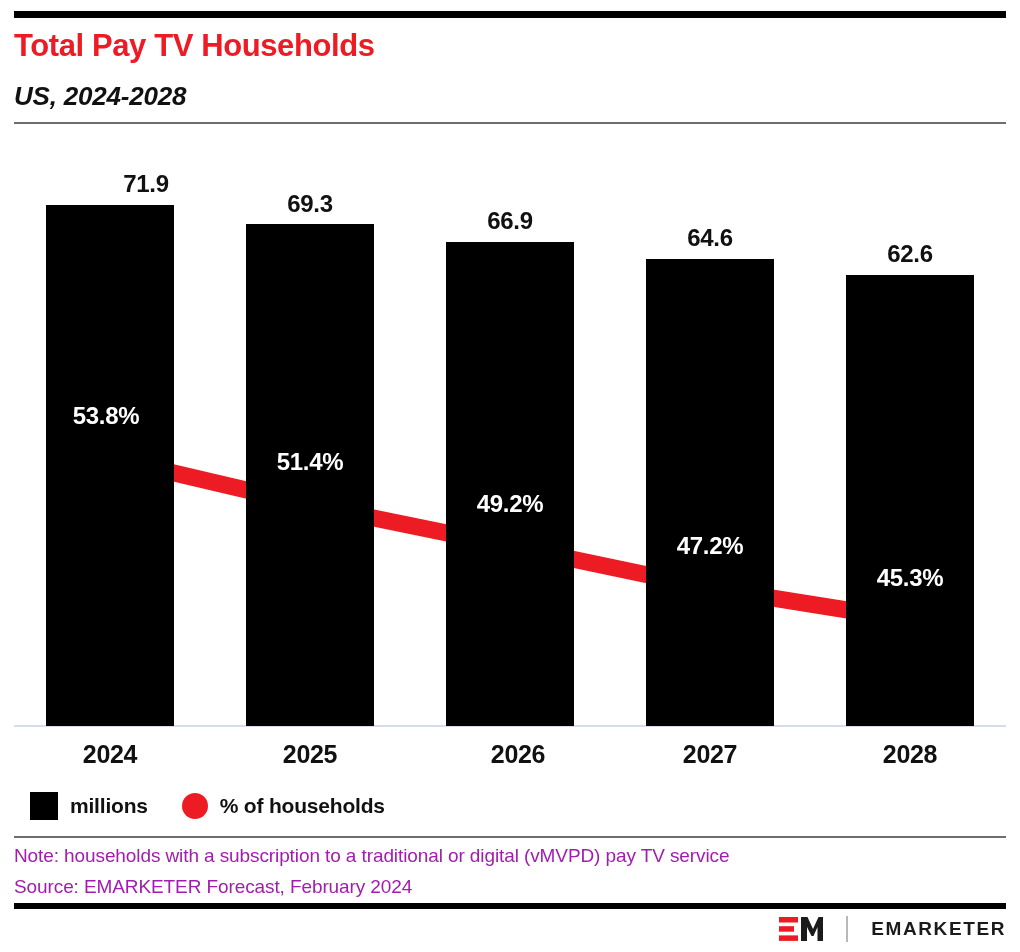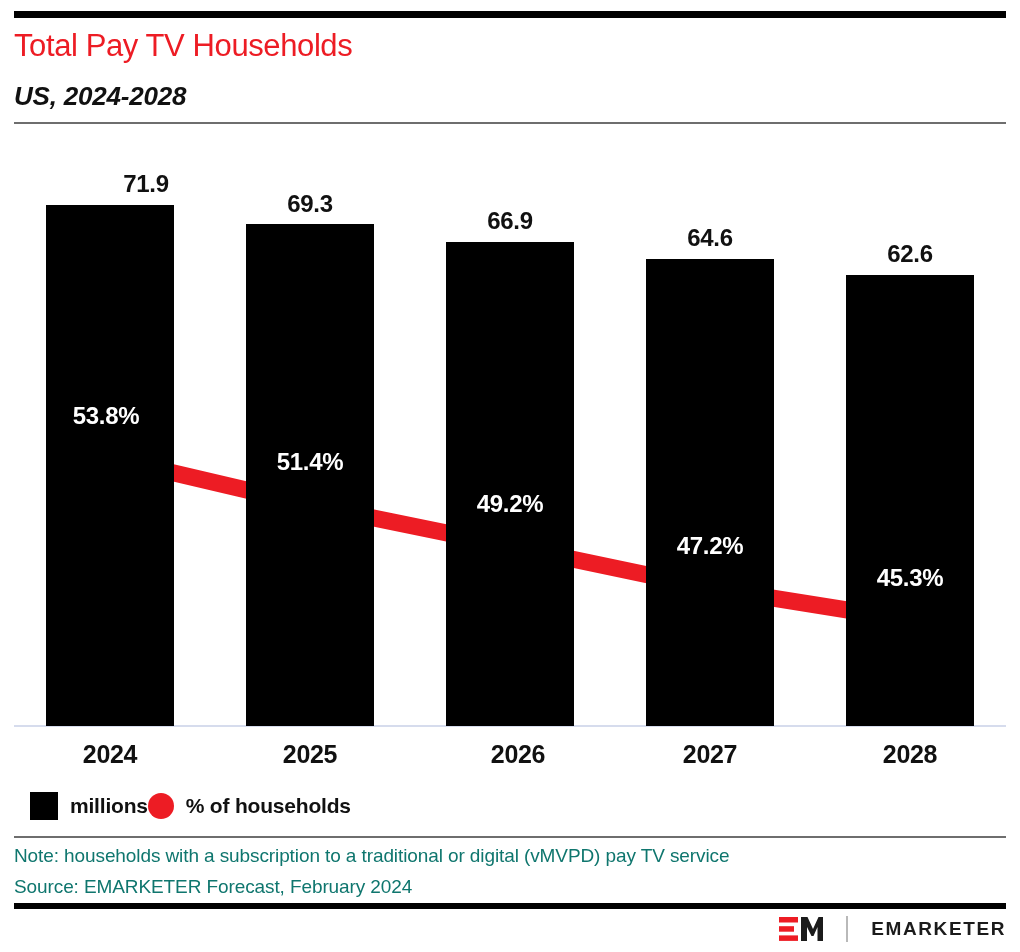--- a/index.html
+++ b/index.html
@@ -26,21 +26,21 @@
     top: 11px;
     width: 992px;
     height: 7px;
     background: #000000;
   }
   .chart-title {
     position: absolute;
     left: 14px;
     top: 27px;
     font-size: 31px;
-    font-weight: normal;
+    font-weight: bold;
     letter-spacing: -0.4px;
     color: #ED1C24;
     line-height: 38px;
     white-space: nowrap;
   }
   .chart-subtitle {
     position: absolute;
     left: 14px;
     top: 79px;
     font-size: 26px;
@@ -111,20 +111,21 @@
     white-space: nowrap;
   }
 
   
   .legend {
     position: absolute;
     left: 16px;
     top: 792px;
     display: flex;
     align-items: center;
+    gap: 34px;
     padding-left: 14px;
   }
   .legend-item {
     display: flex;
     align-items: center;
     gap: 12px;
   }
   .swatch-square {
     width: 28px;
     height: 28px;
@@ -150,21 +151,21 @@
     left: 14px;
     top: 836px;
     width: 992px;
     height: 2px;
     background: #6e6e6e;
   }
   .note-line {
     position: absolute;
     left: 14px;
     font-size: 19px;
-    color: #0f766e;
+    color: #a21caf;
     letter-spacing: -0.1px;
     white-space: nowrap;
   }
   .note-1 { top: 845px; }
   .note-2 { top: 876px; }
   .bottom-rule {
     position: absolute;
     left: 14px;
     top: 903px;
     width: 992px;

